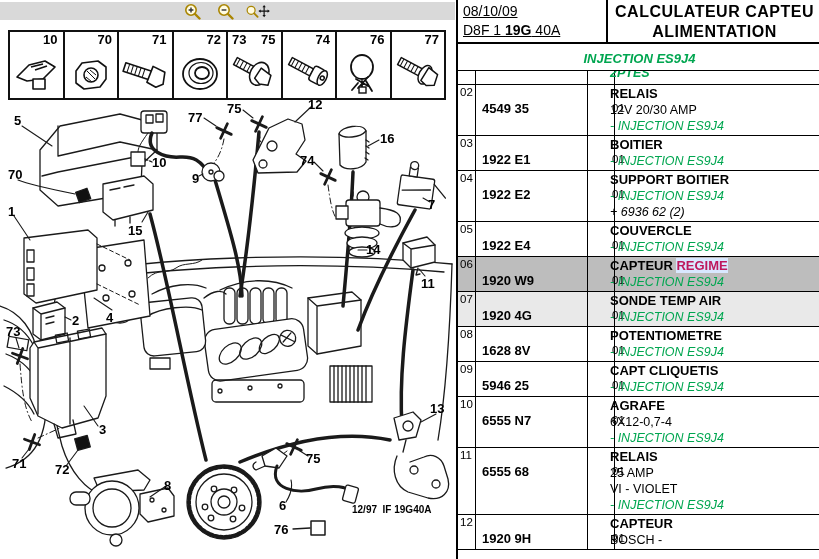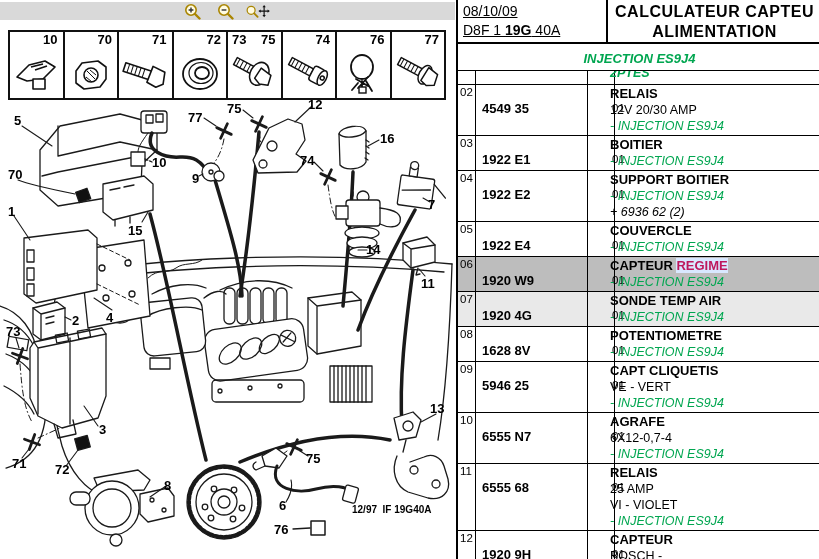--- a/index.html
+++ b/index.html
@@ -501,21 +501,20 @@
             <div class="l-b"><span>POTENTIOMETRE</span></div>
             <div class="l-g"><span>- INJECTION ES9J4</span></div>
           </div>
         </div>
         <div class="trow" style="background: rgb(255, 255, 255);">
           <div class="c-num">09</div>
           <div class="c-ref">5946 25</div>
           <div class="c-qty">01</div>
           <div class="c-desc">
             <div class="l-b"><span>CAPT CLIQUETIS</span></div>
-            <div class="l-p"><span>VE - VERT</span></div>
             <div class="l-g"><span>- INJECTION ES9J4</span></div>
           </div>
         </div>
         <div class="trow" style="background: rgb(255, 255, 255);">
           <div class="c-num">10</div>
           <div class="c-ref">6555 N7</div>
           <div class="c-qty">01</div>
           <div class="c-desc">
             <div class="l-b"><span>AGRAFE</span></div>
             <div class="l-p"><span>6X12-0,7-4</span></div>

